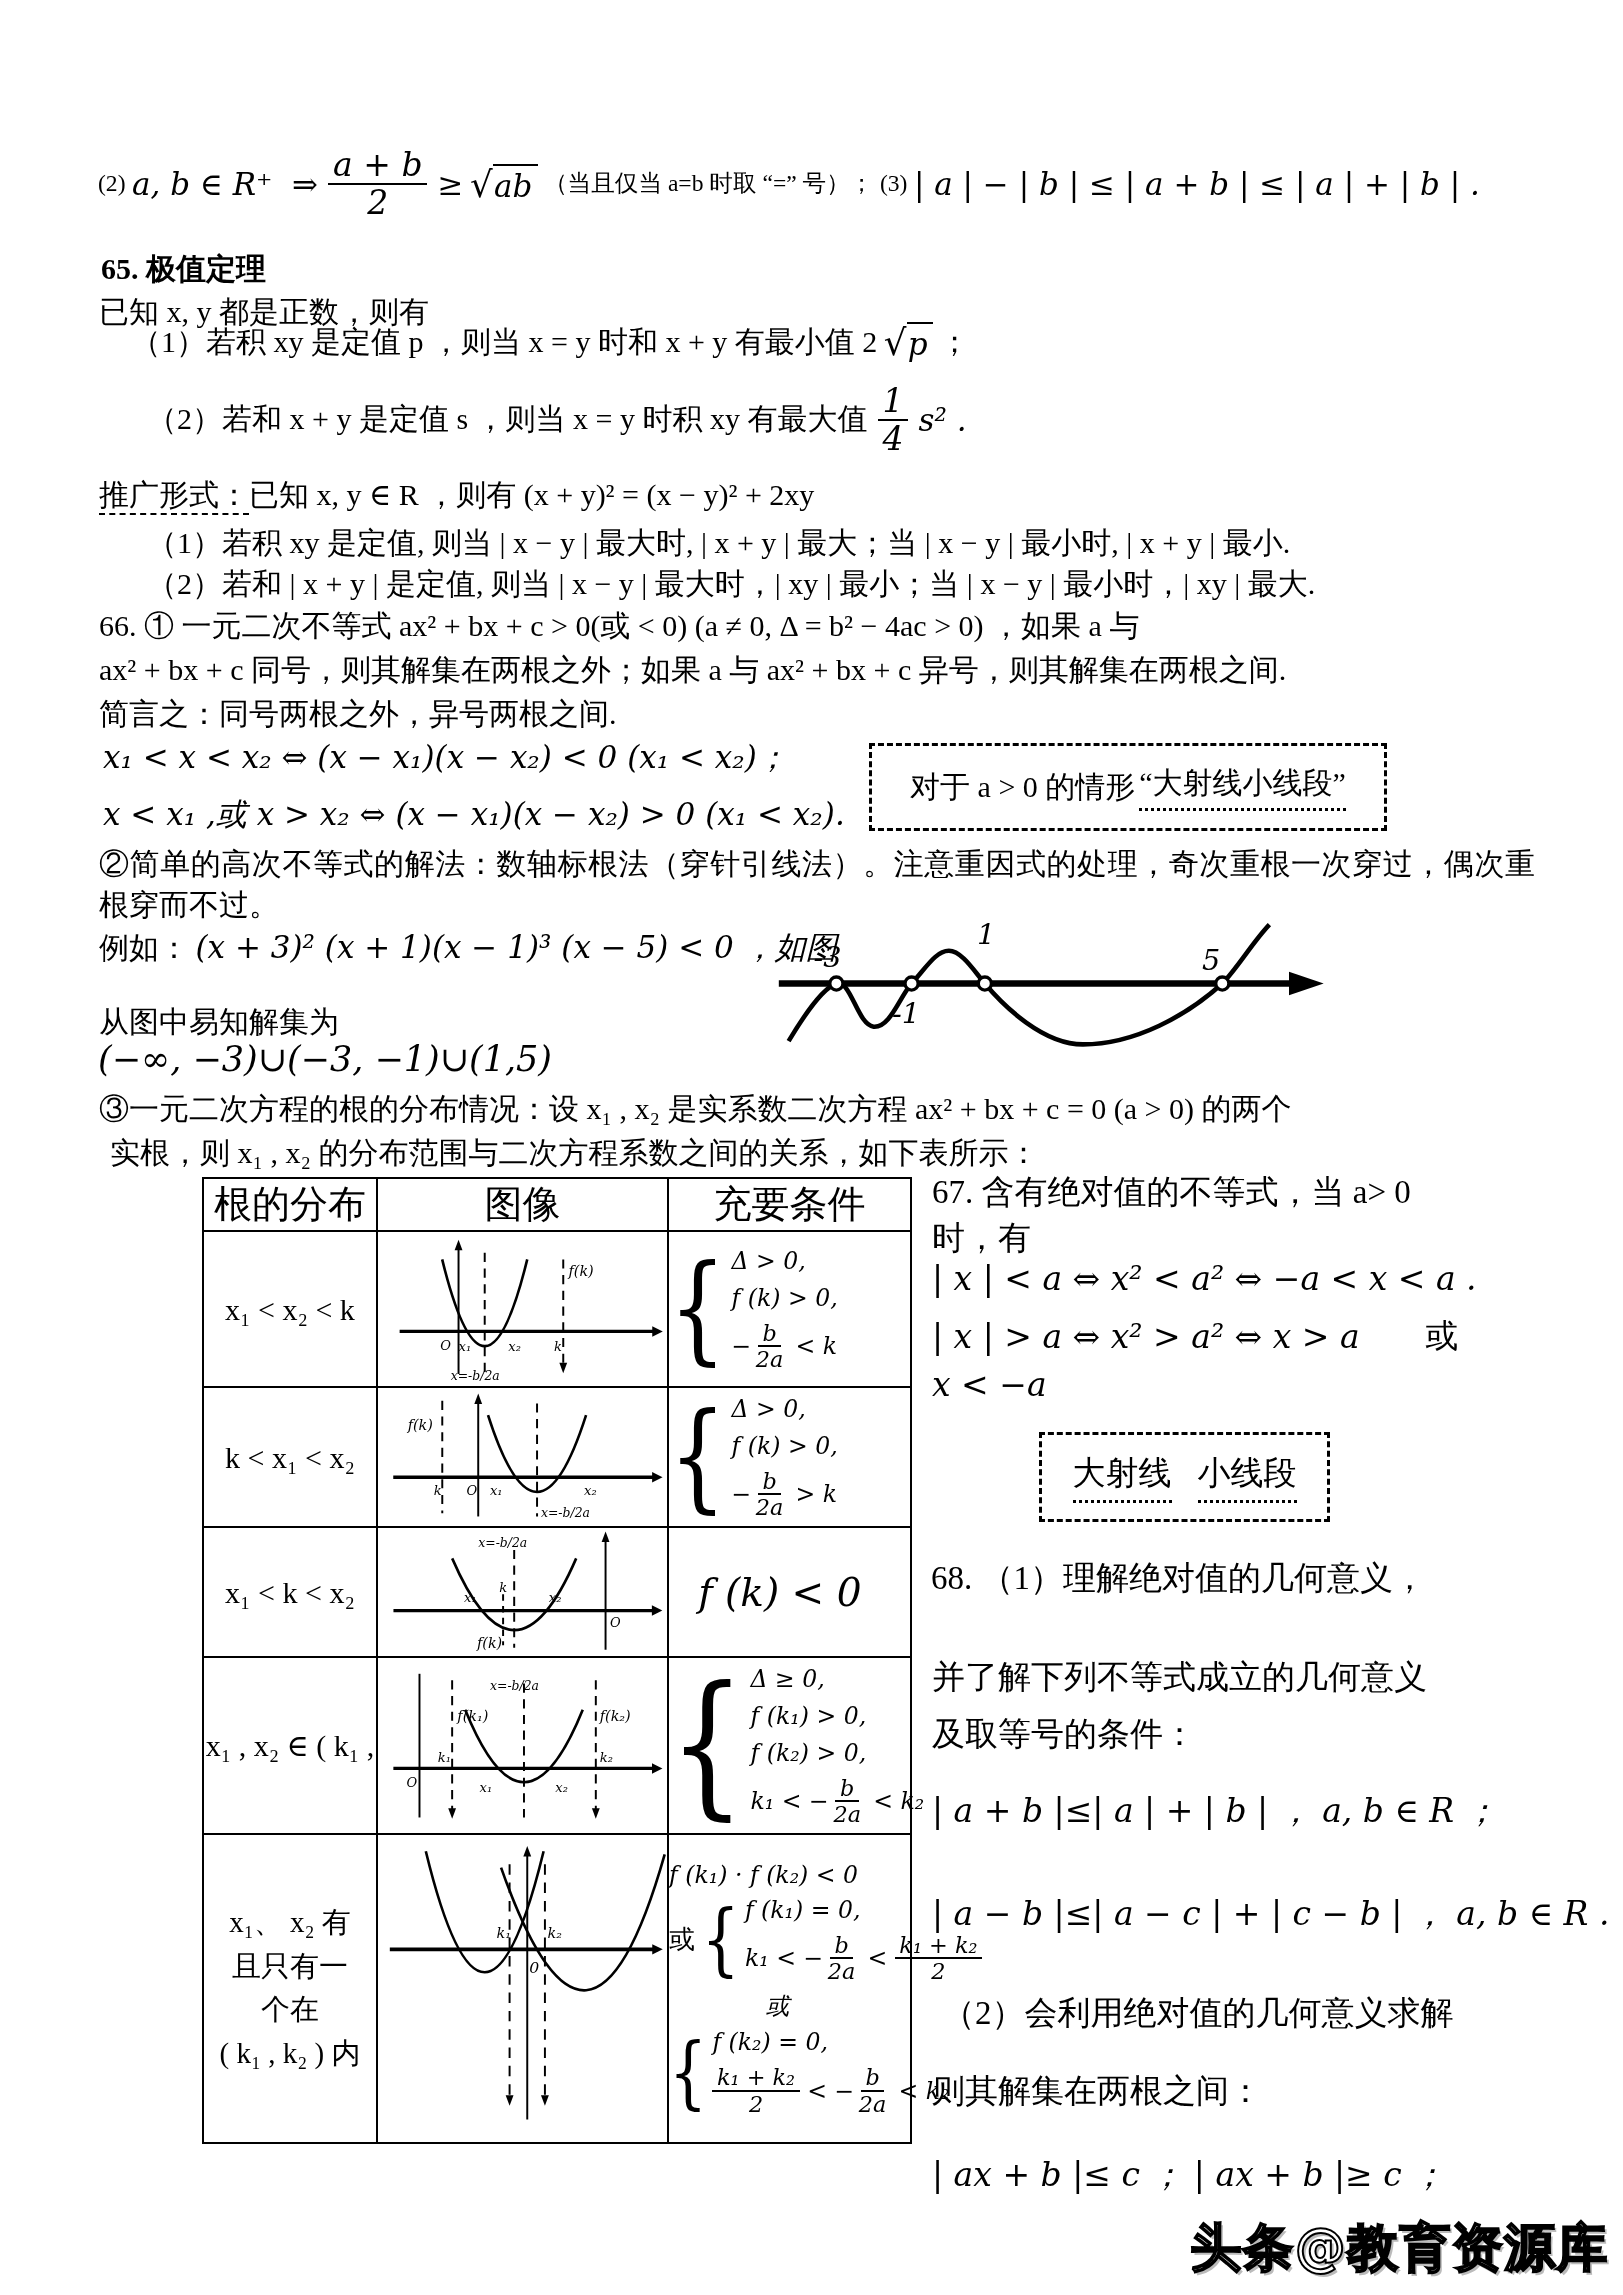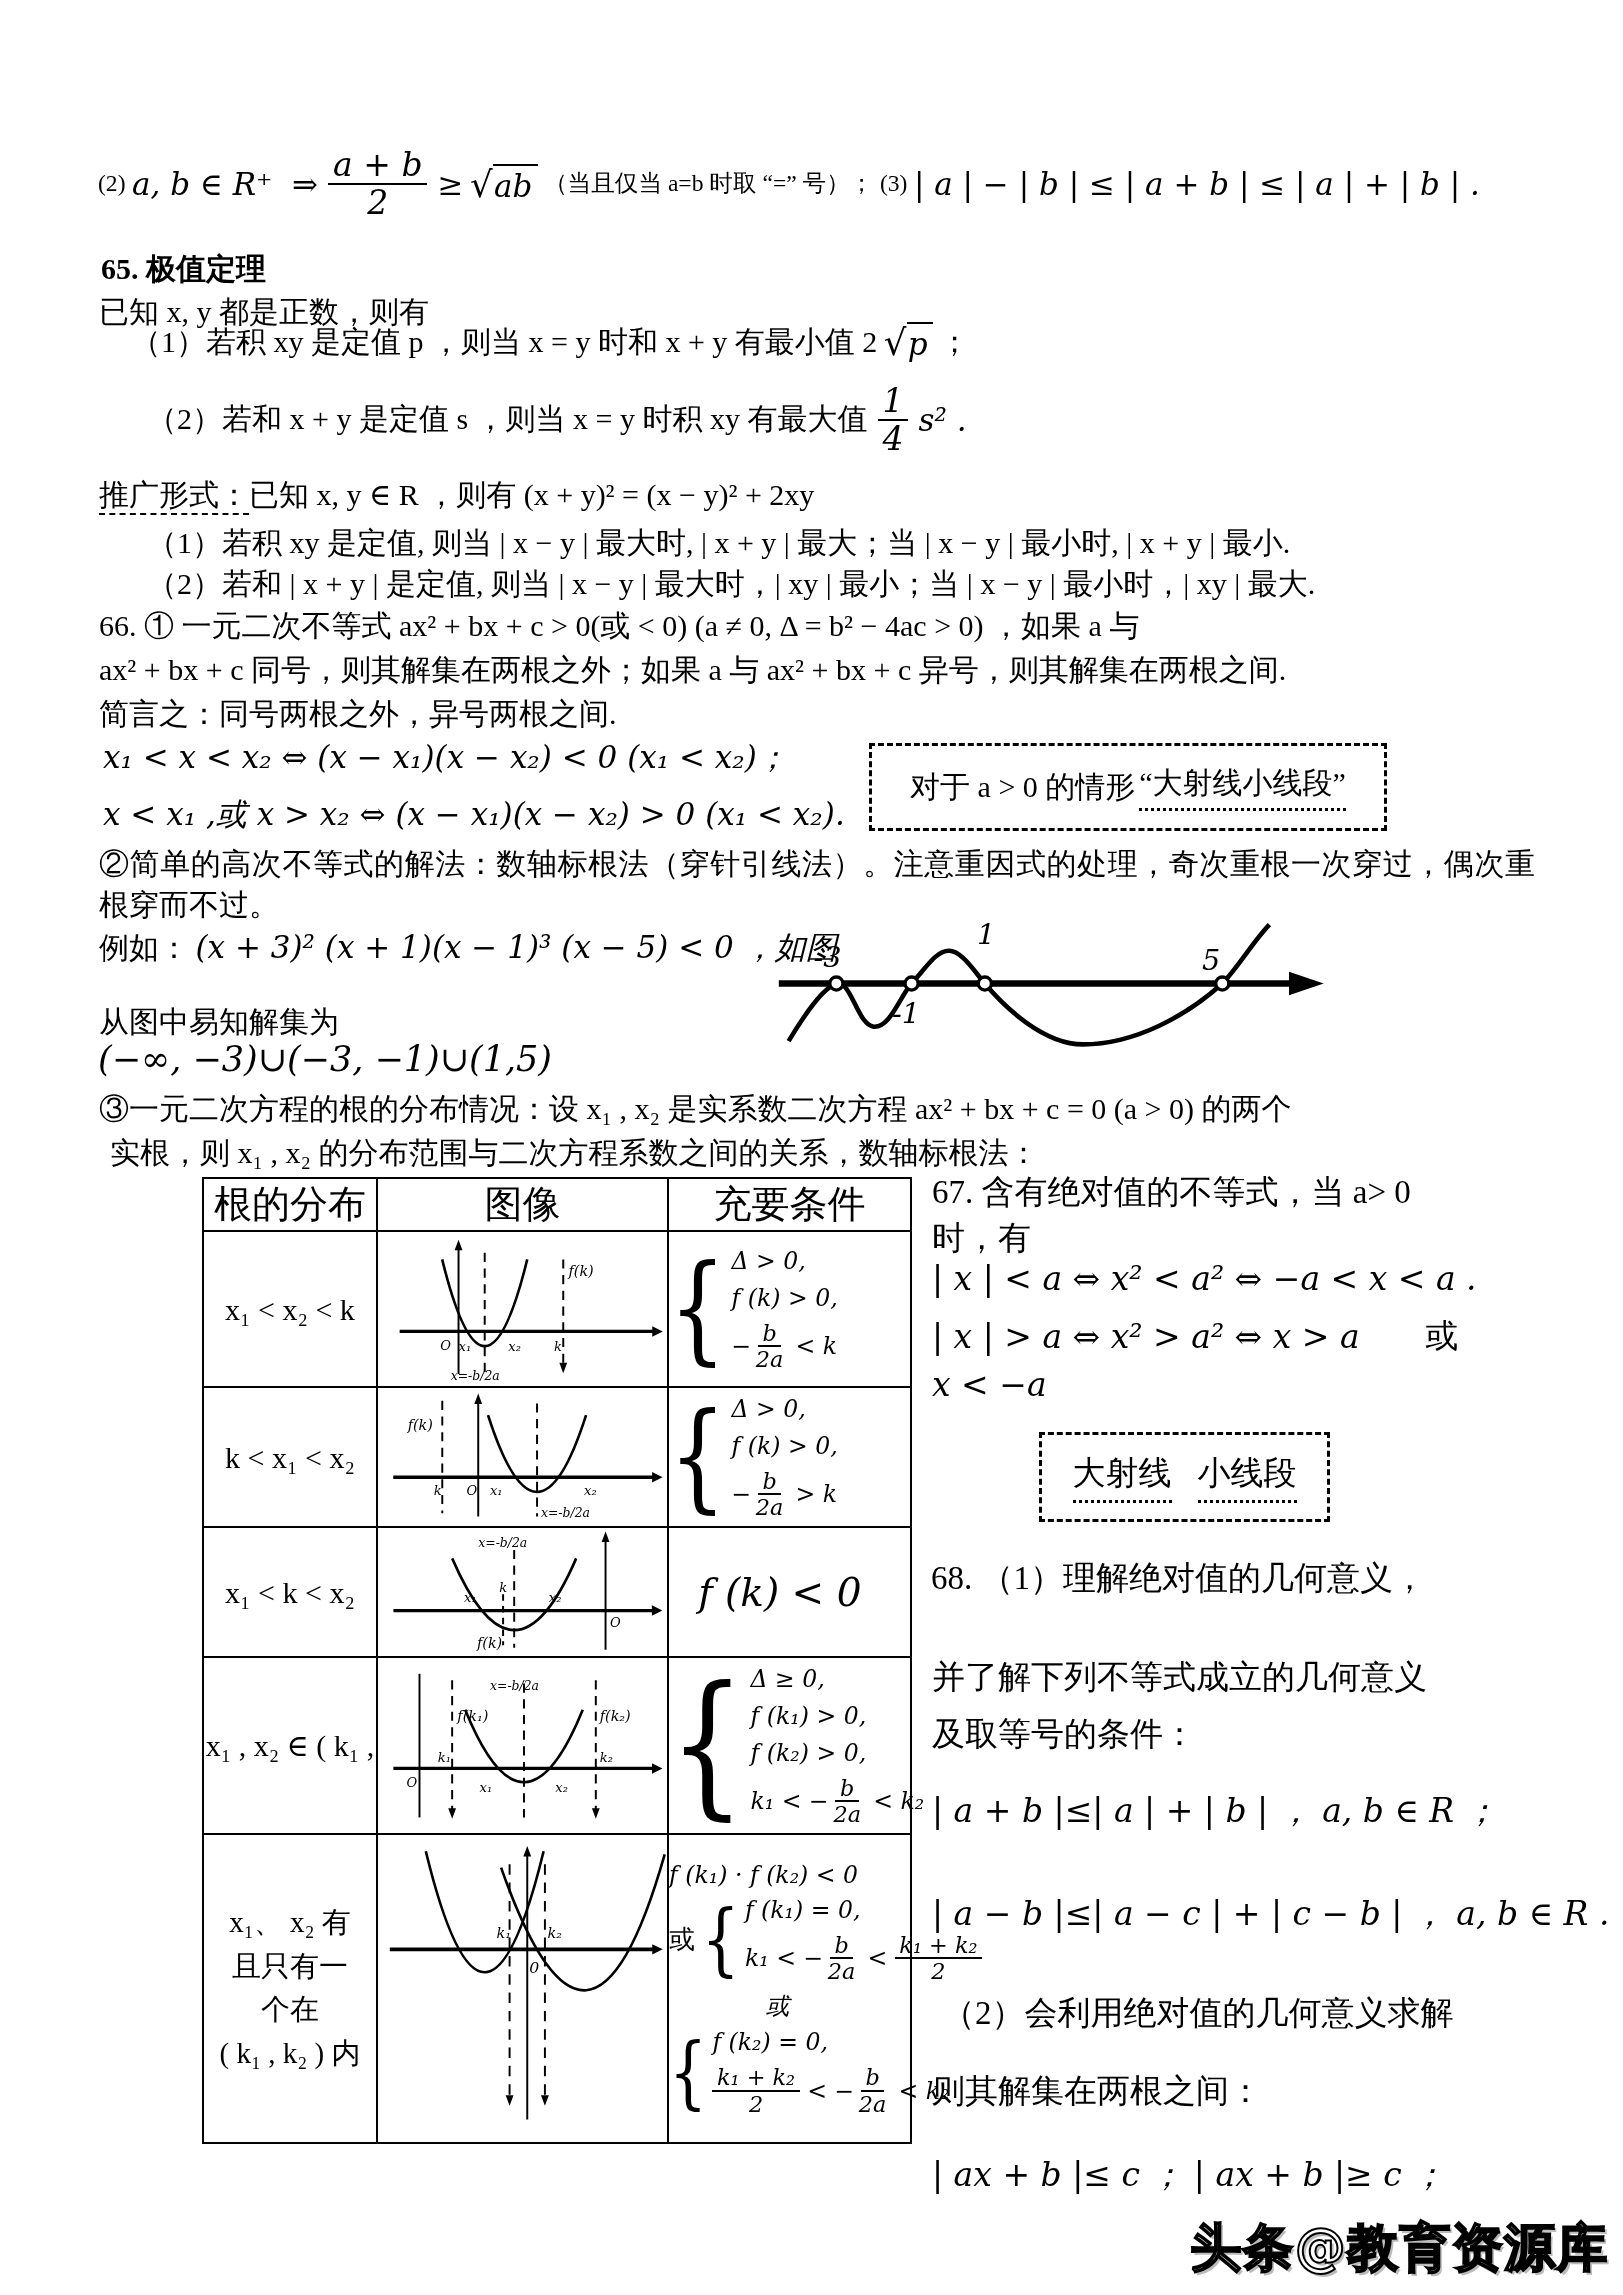--- a/index.html
+++ b/index.html
@@ -123,21 +123,21 @@
     <circle cx="218" cy="112" r="10" fill="#fff" stroke="#000" stroke-width="5"></circle>
     <circle cx="330" cy="112" r="10" fill="#fff" stroke="#000" stroke-width="5"></circle>
     <circle cx="693" cy="112" r="10" fill="#fff" stroke="#000" stroke-width="5"></circle>
     <text x="68" y="86" font-size="44" font-style="normal">-3</text>
     <text x="318" y="52" font-size="44" font-style="normal">1</text>
     <text x="188" y="172" font-size="44" font-style="normal">-1</text>
     <text x="662" y="92" font-size="44" font-style="normal">5</text>
   </svg>
 
   <div class="abs cn" style="left:99px;top:1089px;">③一元二次方程的根的分布情况：设 x₁ , x₂ 是实系数二次方程 ax² + bx + c = 0 (a &gt; 0) 的两个</div>
-  <div class="abs cn" style="left:110px;top:1133px;">实根，则 x₁ , x₂ 的分布范围与二次方程系数之间的关系，数轴标根法：</div>
+  <div class="abs cn" style="left:110px;top:1133px;">实根，则 x₁ , x₂ 的分布范围与二次方程系数之间的关系，如下表所示：</div>
 
   <table class="roots abs" style="left:202px;top:1177px;width:708px;">
     <colgroup>
         <col style="width:174px">
         <col style="width:291px">
         <col style="width:243px">
       </colgroup>
     <tbody>
         <tr style="height:41px;">
       <th>根的分布</th>

